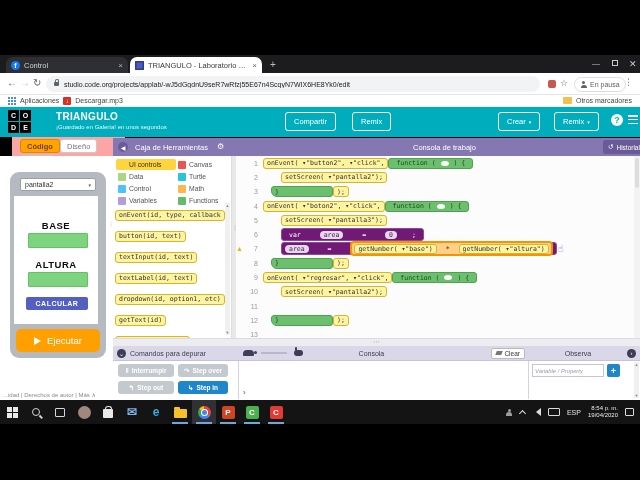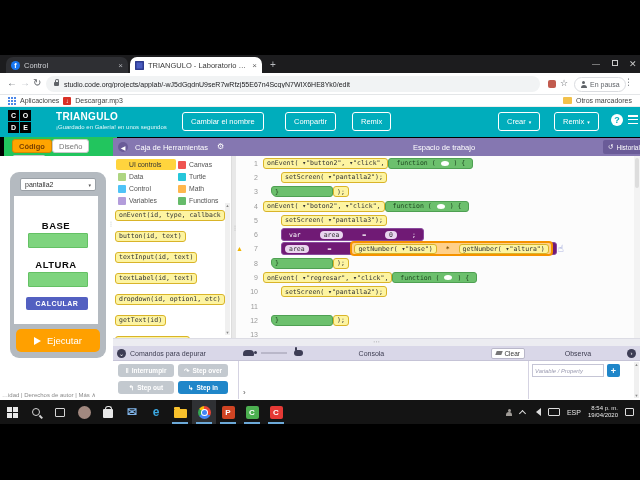--- a/index.html
+++ b/index.html
@@ -56,21 +56,21 @@
   .tealbtn{position:absolute;top:5px;height:19px;border:1px solid #fff;border-radius:3px;color:#fff;
            font-size:7.5px;display:flex;align-items:center;justify-content:center;padding:0 8px;gap:3px;}
   #btn-rename{left:182px;}#btn-share{left:285px;}#btn-remix{left:352px;}
   #btn-crear{left:498px;}#btn-guido{left:554px;}
   .caret{font-size:5px;}
   #help{position:absolute;left:611px;top:7px;width:12px;height:12px;border-radius:50%;background:#fff;
         color:#00adbc;font-weight:bold;font-size:9px;display:flex;align-items:center;justify-content:center;}
   #burger{position:absolute;left:628px;top:8px;width:10px;height:9px;display:flex;flex-direction:column;justify-content:space-between;}
   #burger i{height:1.5px;background:#fff;}
   
-  #subl{left:4px;top:137px;width:113px;height:19px;background:#22c55e;}
+  #subl{left:12px;top:137px;width:113px;height:19px;background:#fca5a5;}
   .ltab{position:absolute;height:14px;border:1px solid #c9c9c9;border-radius:3px;font-size:7.5px;
         display:flex;align-items:center;justify-content:center;padding:0 6px;background:#fff;color:#777;}
   #tab-codigo{left:8px;top:2px;background:#ffa400;border-color:#d78a00;color:#7a4100;font-weight:bold;}
   #tab-diseno{left:48px;top:2px;}
   #tab-datos{left:8px;top:18px;}
   #phead{left:113px;top:138px;width:615px;height:18px;background:#8577b1;color:#fff;}
   #phead .circ{position:absolute;left:5px;top:4px;width:10px;height:10px;border-radius:50%;background:#6a5b98;
                font-size:6px;display:flex;align-items:center;justify-content:center;}
   #tb-title{position:absolute;left:22px;top:5px;font-size:7.5px;}
   #tb-gear{position:absolute;left:104px;top:4px;font-size:8px;}
@@ -258,23 +258,20 @@
 
   <div class="abs" id="teal">
     <div id="logo">
       <span>C</span>
         <span>O</span>
       <span>D</span>
         <span>E</span>
     </div>
     <div id="apptitle">TRIANGULO</div>
     <div id="appsub">¡Guardado en Galería! en unos segundos</div>
-    <div class="tealbtn" id="btn-rename">
-        <span>Cambiar el nombre</span>
-      </div>
     <div class="tealbtn" id="btn-share">
         <span>Compartir</span>
       </div>
     <div class="tealbtn" id="btn-remix">
         <span>Remix</span>
       </div>
     <div class="tealbtn" id="btn-crear">
       <span>Crear</span>
         <span class="caret">▾</span>
     </div>
@@ -293,21 +290,21 @@
   <div class="abs" id="subl">
     <div class="ltab" id="tab-codigo">Código</div>
     <div class="ltab" id="tab-diseno">Diseño</div>
     <div class="ltab" id="tab-datos">Datos</div>
   </div>
 
   <div class="abs" id="phead">
     <span class="circ">◀</span>
     <span id="tb-title">Caja de Herramientas</span>
     <span id="tb-gear">⚙</span>
-    <span id="ws-title">Espacio de trabajo</span>
+    <span id="ws-title">Consola de trabajo</span>
     <span class="pbtn" id="btn-hist">
       <span>↺</span>
       <span>Historial de versiones</span>
     </span>
 
   </div>
 
   <div class="abs" id="leftpane">
     <div id="phone">
       <div id="scr-select">

